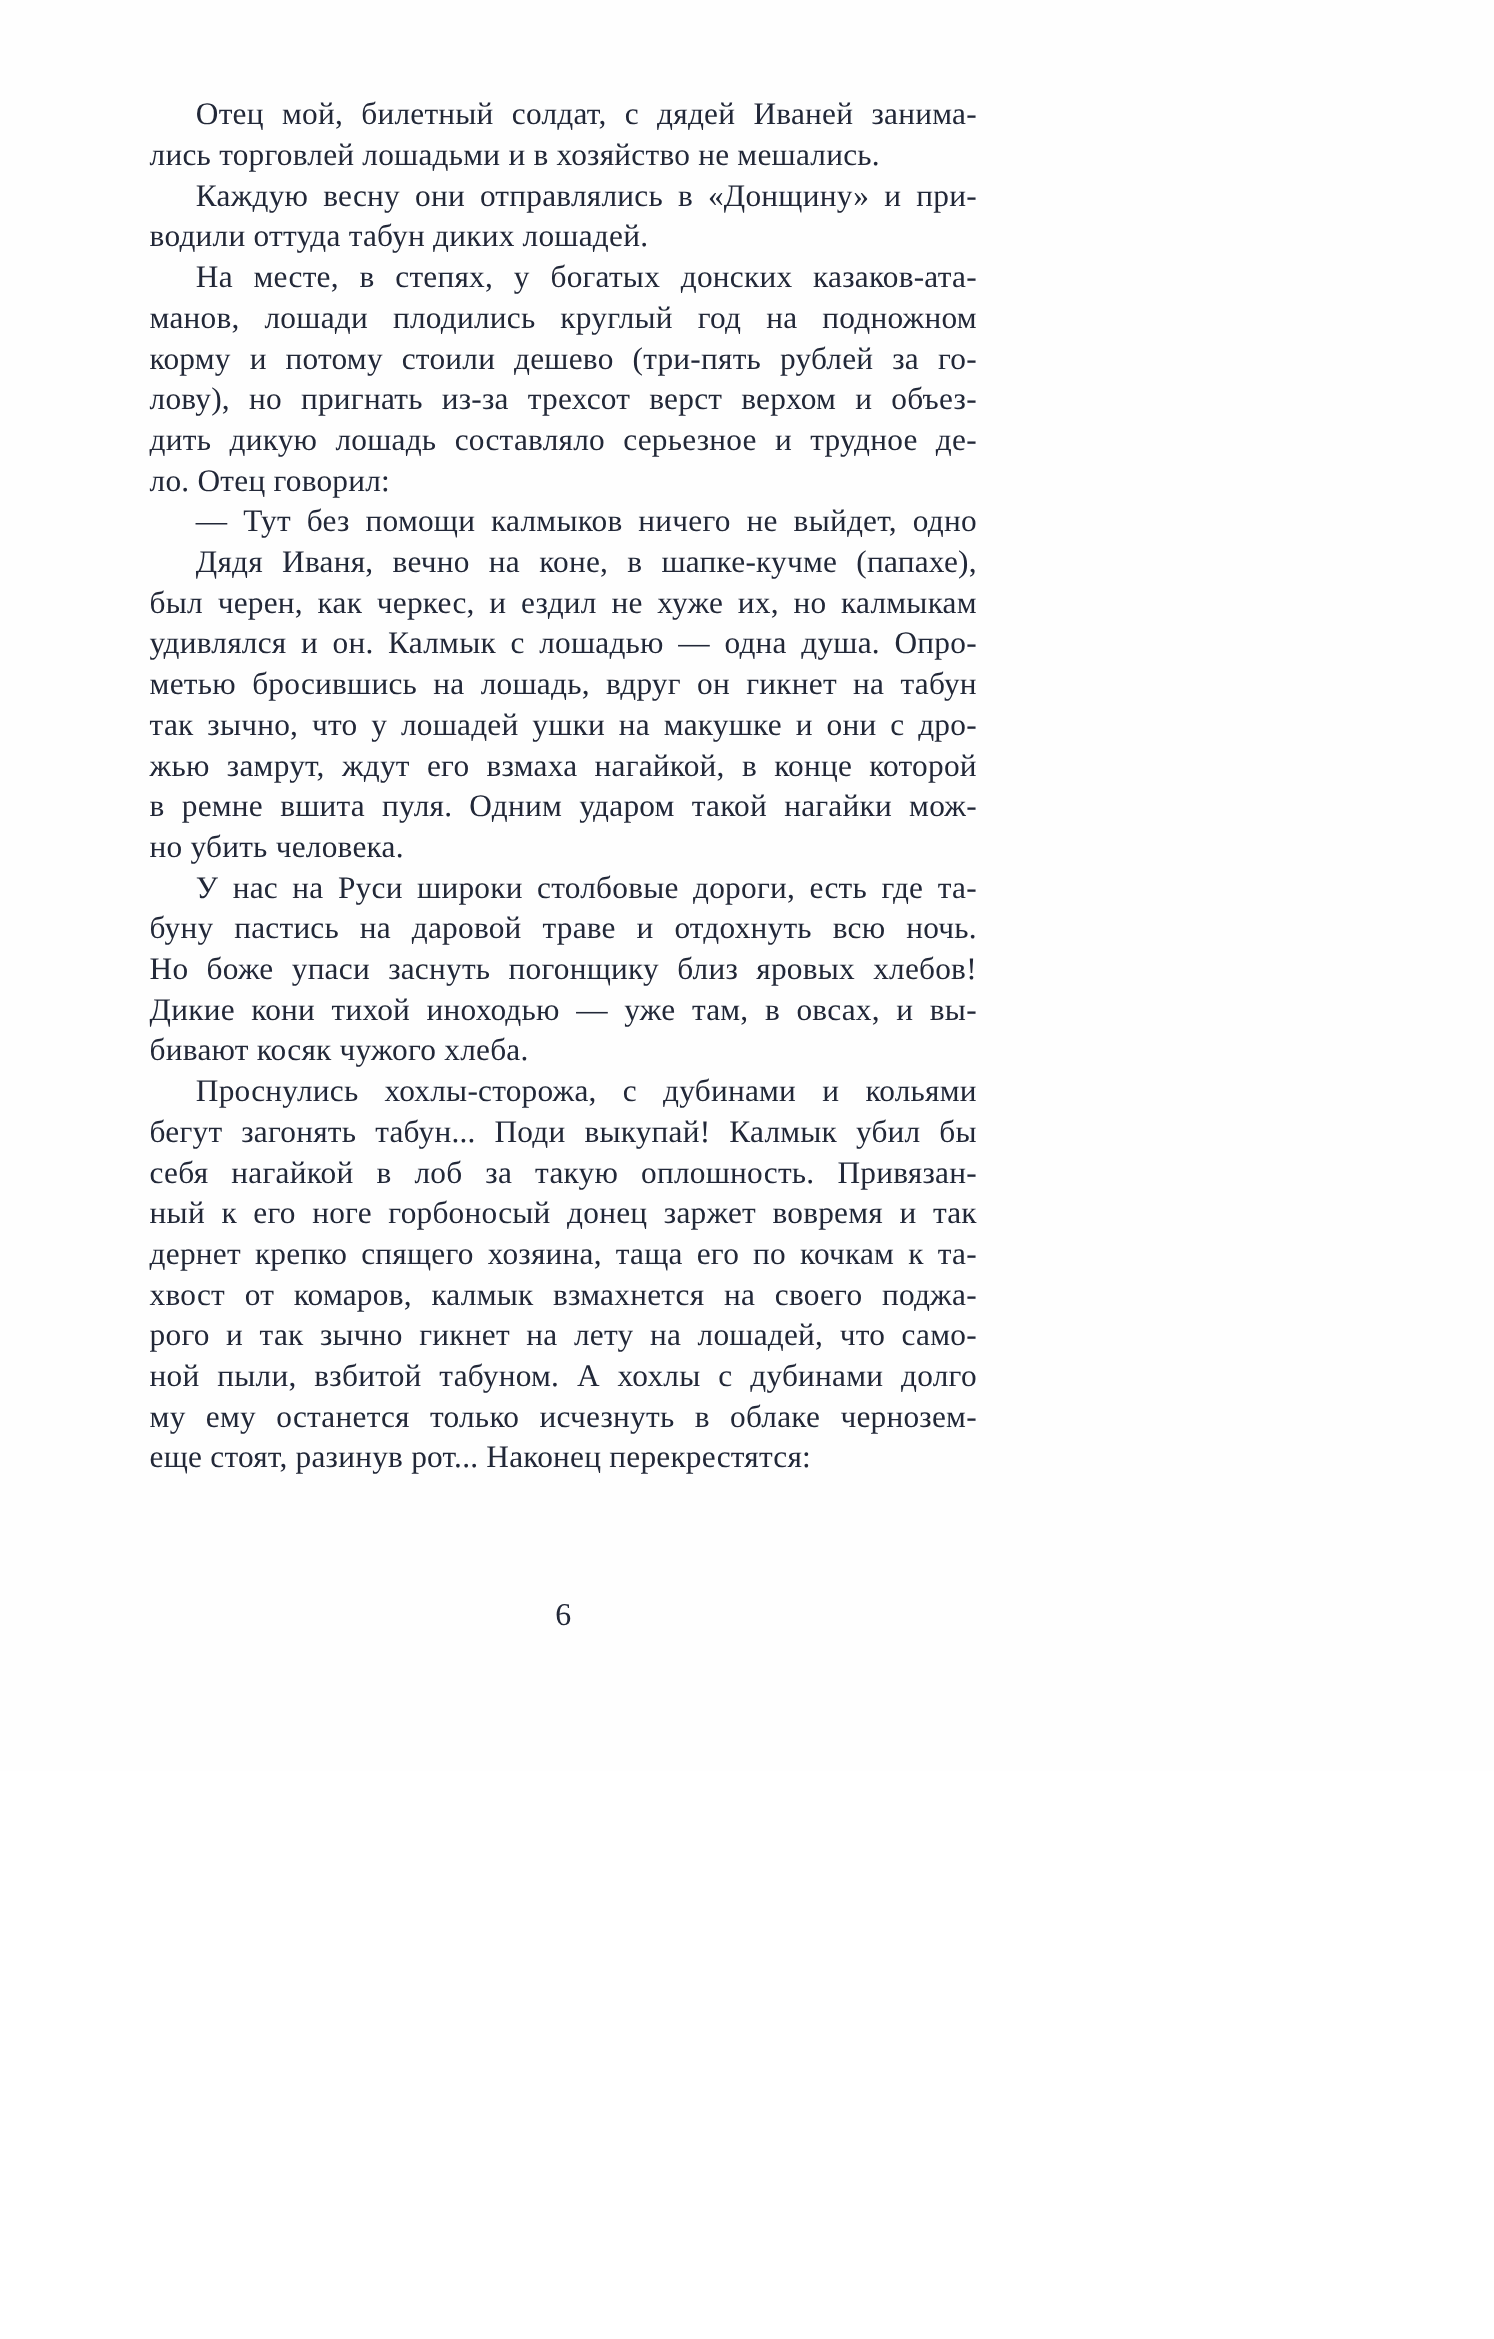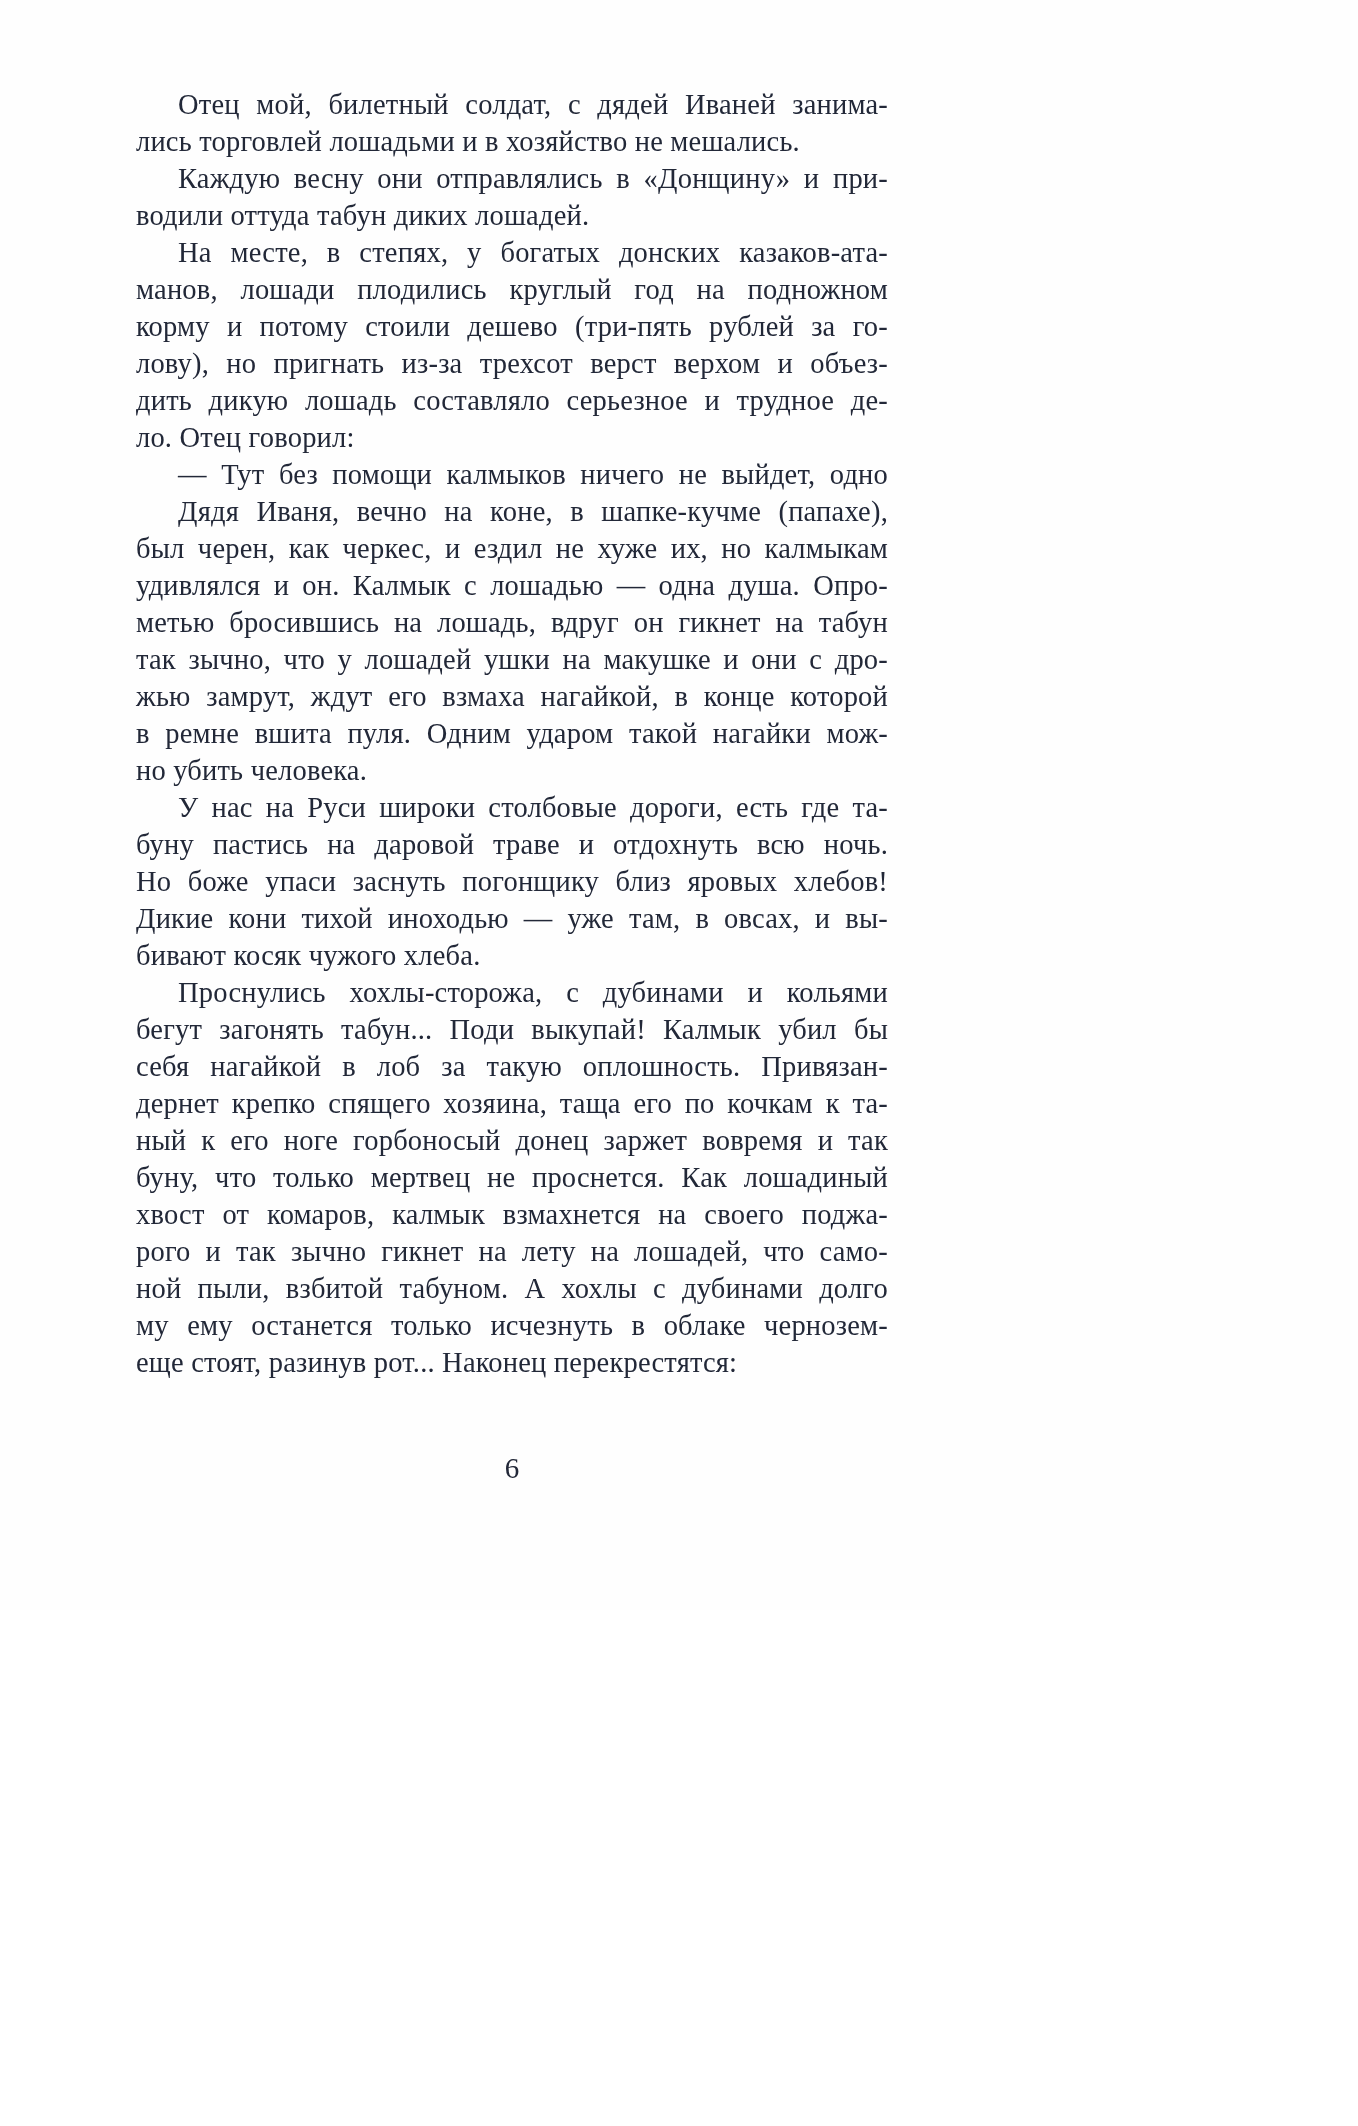--- a/index.html
+++ b/index.html
@@ -85,23 +85,22 @@
         <div class="line first">У нас на Руси широки столбовые дороги, есть где та-</div>
         <div class="line">буну пастись на даровой траве и отдохнуть всю ночь.</div>
         <div class="line">Но боже упаси заснуть погонщику близ яровых хлебов!</div>
         <div class="line">Дикие кони тихой иноходью — уже там, в овсах, и вы-</div>
         <div class="line last">бивают косяк чужого хлеба.</div>
       </div>
       <div class="paragraph">
         <div class="line first">Проснулись хохлы-сторожа, с дубинами и кольями</div>
         <div class="line">бегут загонять табун... Поди выкупай! Калмык убил бы</div>
         <div class="line">себя нагайкой в лоб за такую оплошность. Привязан-</div>
+        <div class="line">ный к его ноге горбоносый донец заржет вовремя и так</div>
         <div class="line">дернет крепко спящего хозяина, таща его по кочкам к та-</div>
-        <div class="line">ный к его ноге горбоносый донец заржет вовремя и так</div>
-        <div class="line">буну, что только мертвец не проснется. Как лошадиный</div>
         <div class="line">хвост от комаров, калмык взмахнется на своего поджа-</div>
         <div class="line">рого и так зычно гикнет на лету на лошадей, что само-</div>
         <div class="line">ной пыли, взбитой табуном. А хохлы с дубинами долго</div>
         <div class="line">му ему останется только исчезнуть в облаке чернозем-</div>
         <div class="line last">еще стоят, разинув рот... Наконец перекрестятся:</div>
       </div>
     </div>
   <div class="page-number">6</div>
 </div>
 

